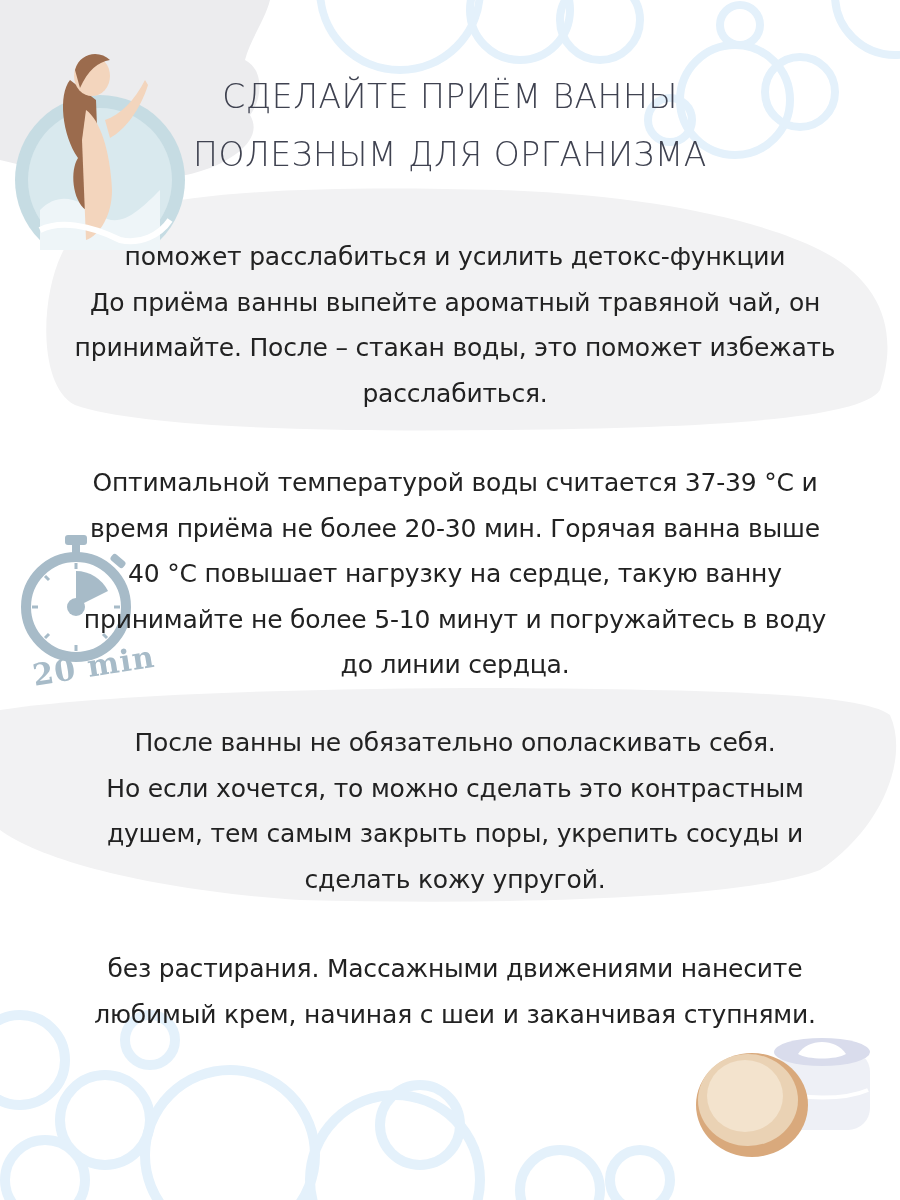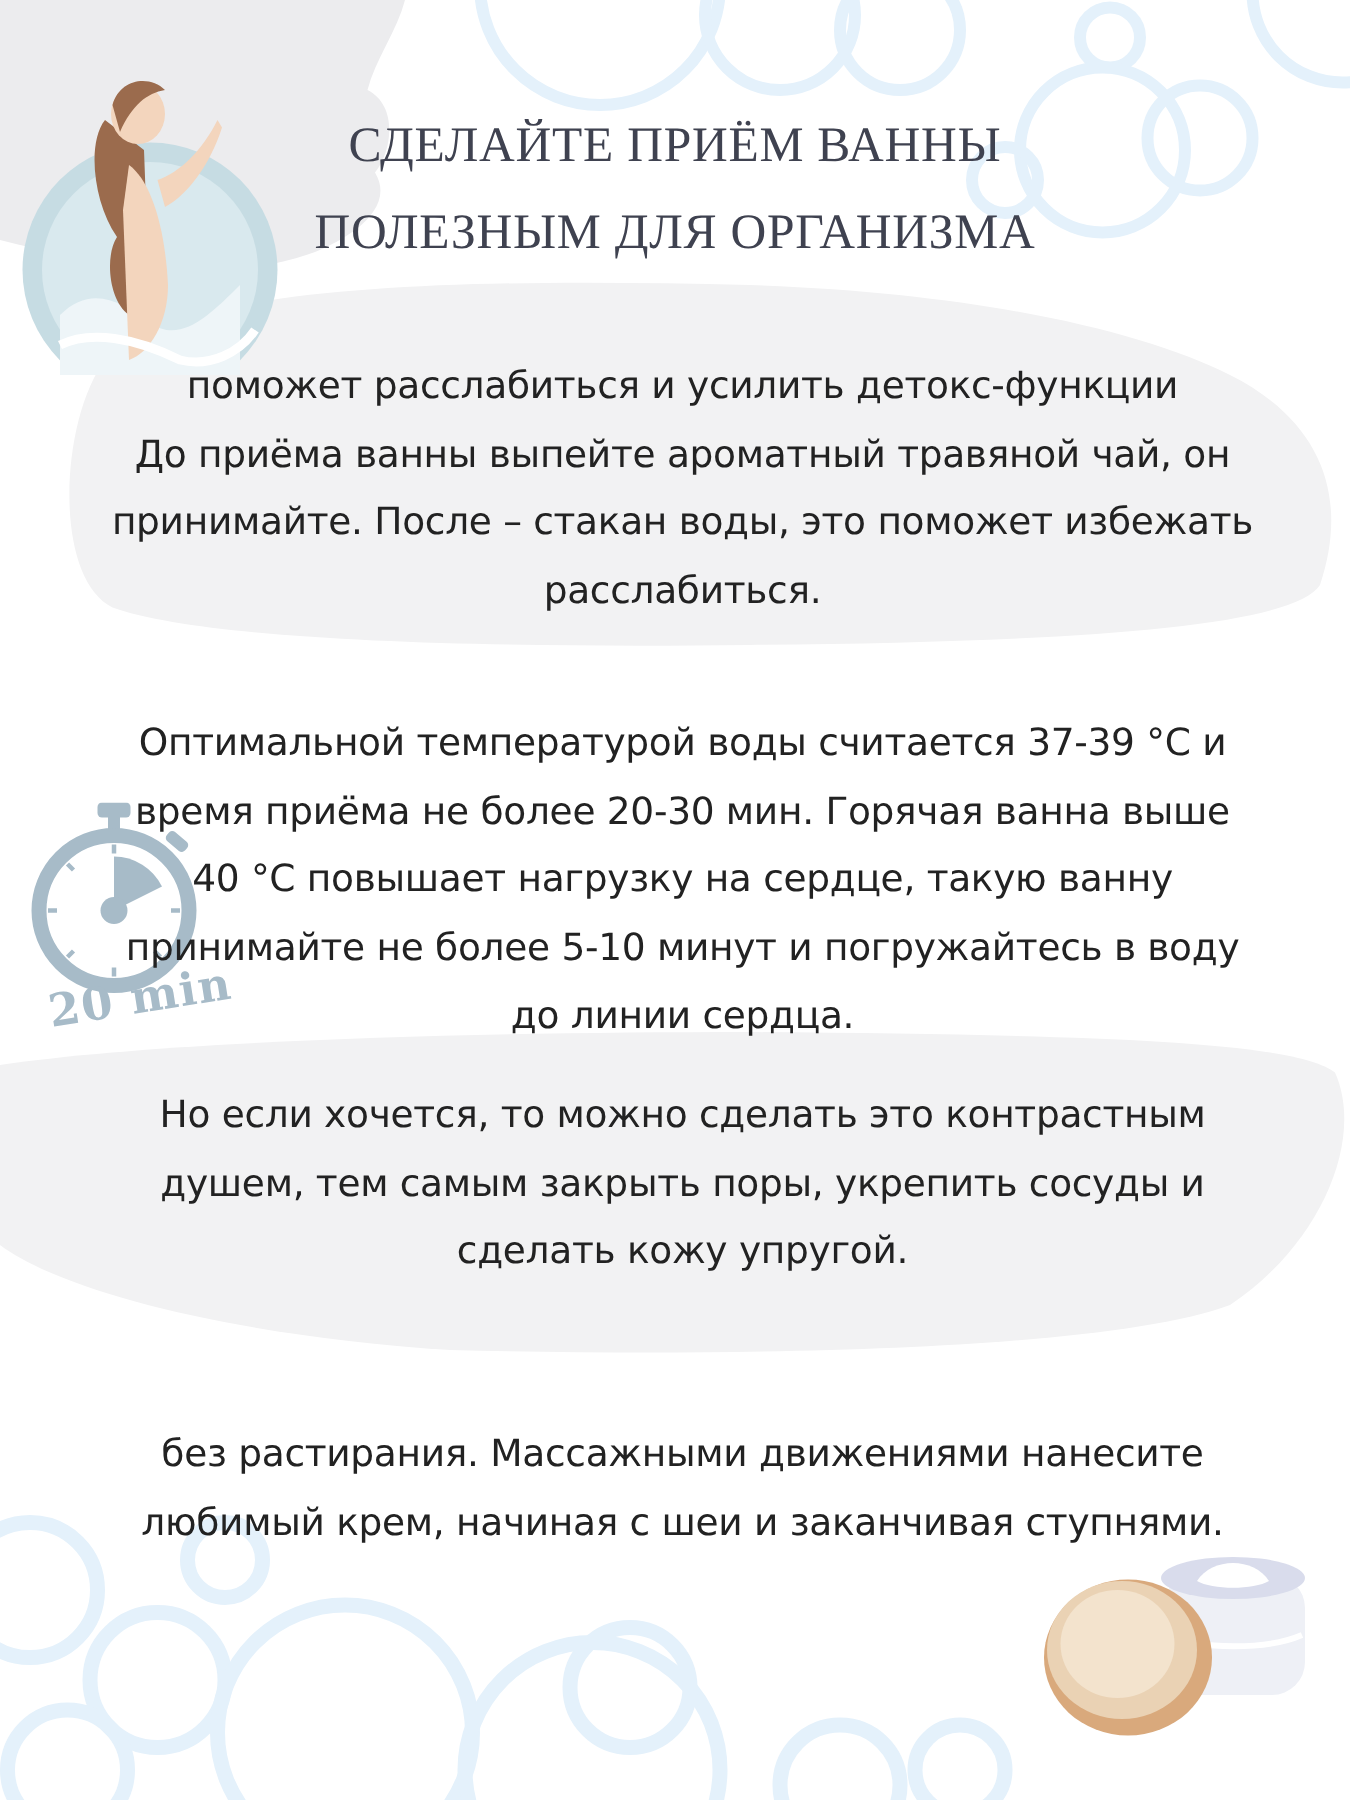--- a/index.html
+++ b/index.html
@@ -7,21 +7,21 @@
       width: 900px; height: 1200px; overflow: hidden; position: relative;
       background: #ffffff;
       font-family: "DejaVu Sans", sans-serif;
     }
     .layer { position: absolute; left: 0; top: 0; width: 900px; height: 1200px; }
     .title {
       position: absolute; left: 0; width: 900px; text-align: center;
       color: #3f4250; font-family: "DejaVu Sans", sans-serif; font-weight: 300;
       font-size: 33px; letter-spacing: 0.5px; line-height: 58px;
     }
-    .title .line { display: block; font-family: Liberation Serif, serif; }
+    .title .line { display: block; }
     .para {
       position: absolute; left: 50px; width: 810px; text-align: center;
       color: #222222; font-family: "DejaVu Sans", sans-serif;
       font-size: 25px; line-height: 45.5px; letter-spacing: -0.2px;
     }
     .para .line { display: block; white-space: nowrap; }
     .timer-label {
       position: absolute; left: 30px; top: 658px;
       font-family: "DejaVu Serif", serif; font-weight: bold; font-size: 30px;
       color: #a7bbc8; transform: rotate(-9deg); transform-origin: left top;
@@ -100,29 +100,30 @@
     <line x1="66" y1="110" x2="66" y2="116"></line>
     <line x1="22" y1="72" x2="28" y2="72"></line>
     <line x1="104" y1="72" x2="110" y2="72"></line>
     <line x1="35" y1="41" x2="39" y2="45"></line>
     <line x1="97" y1="103" x2="93" y2="99"></line>
     <line x1="35" y1="103" x2="39" y2="99"></line>
   </g>
 </svg>
 <div class="timer-label">20 min</div>
 
-<div class="para" style="top:472px">
+<div class="para" style="top:460px">
   <span class="line">Оптимальной температурой воды считается 37-39 °С и</span>
   <span class="line">время приёма не более 20-30 мин. Горячая ванна выше</span>
   <span class="line">40 °С повышает нагрузку на сердце, такую ванну</span>
   <span class="line">принимайте не более 5-10 минут и погружайтесь в воду</span>
   <span class="line">до линии сердца.</span>
 </div>
 
 <div class="para" style="top:720px">
+  <span class="line">После ванны не обязательно ополаскивать себя.</span>
   <span class="line">Но если хочется, то можно сделать это контрастным</span>
   <span class="line">душем, тем самым закрыть поры, укрепить сосуды и</span>
   <span class="line">сделать кожу упругой.</span>
 </div>
 
 <div class="para" style="top:946px">
   <span class="line">без растирания. Массажными движениями нанесите</span>
   <span class="line">любимый крем, начиная с шеи и заканчивая ступнями.</span>
 </div>
 

